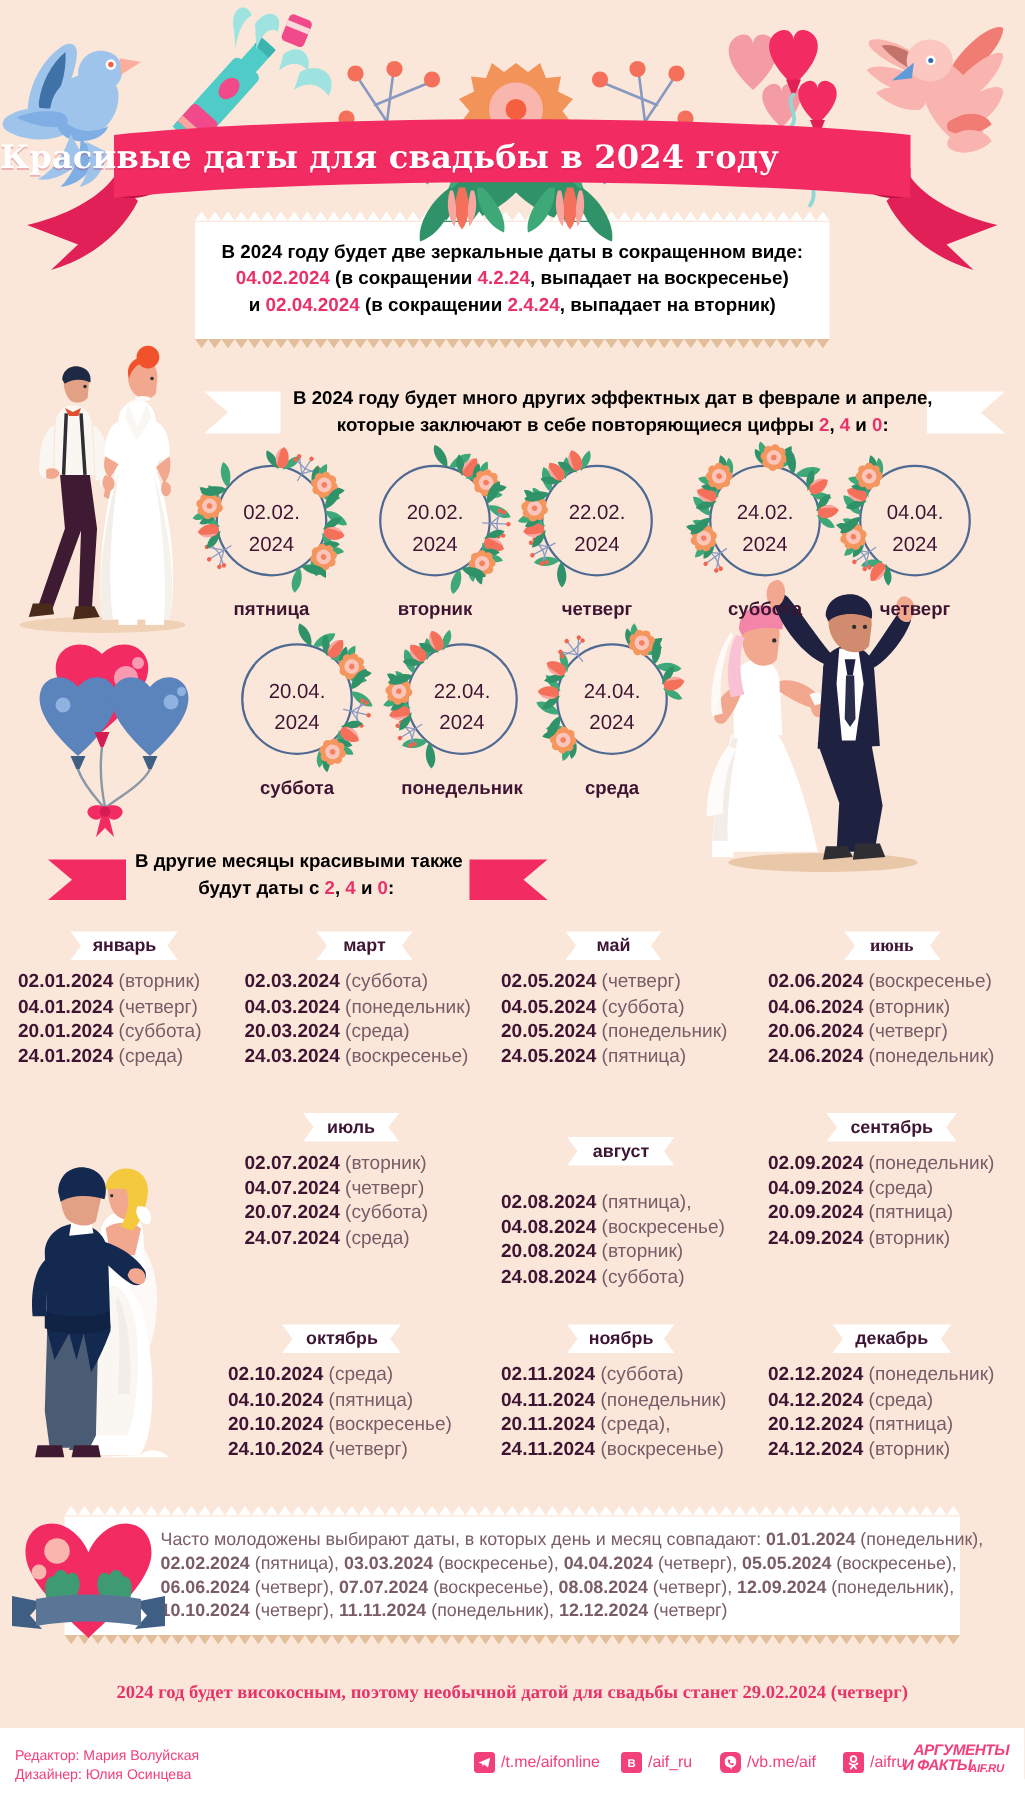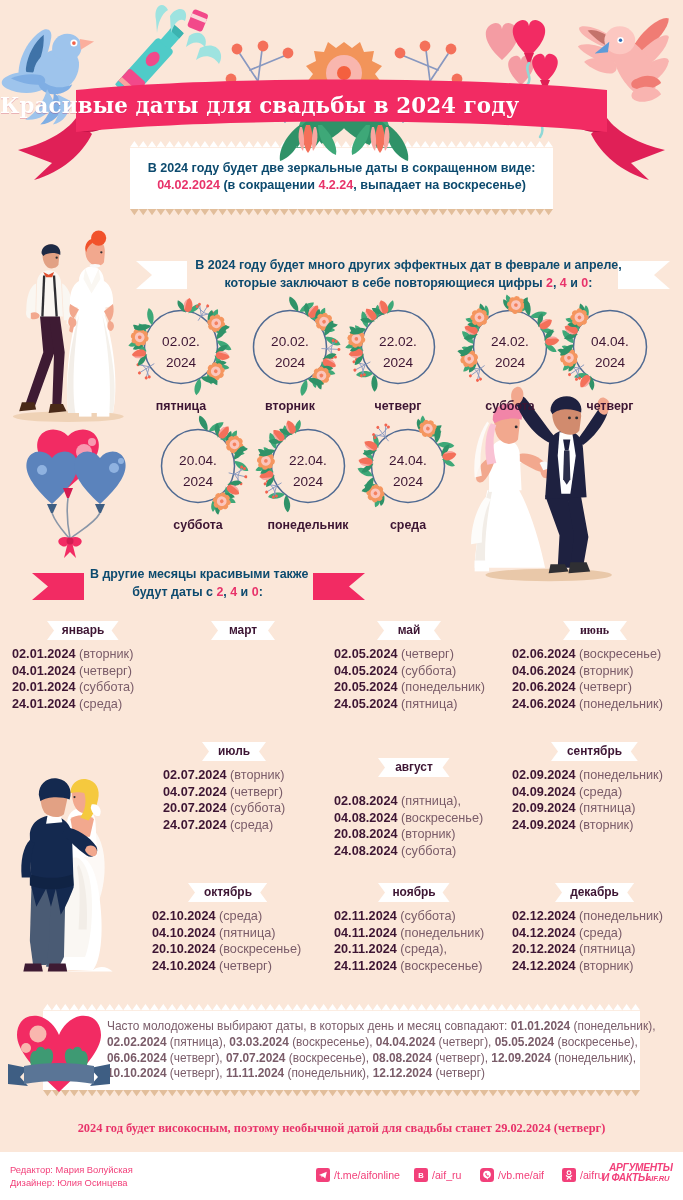--- a/index.html
+++ b/index.html
@@ -3,21 +3,21 @@
 <meta charset="utf-8">
 <title>Krasivye daty</title>
 <style>
 html,body{margin:0;padding:0;}
 body{width:683px;height:1200px;overflow:hidden;background:#FBE7D9;
  font-family:"Liberation Sans",sans-serif;position:relative;
  -webkit-font-smoothing:antialiased;}
 .page{position:absolute;left:0;top:0;width:683px;height:1200px;background:#FBE7D9;overflow:hidden;}
 .abs{position:absolute;}
 svg{display:block;overflow:visible;}
-.dark{color:#0c4a6e;}
+.dark{color:#000000;}
 .pink{color:#E8336A;}
 .reg{color:#7A5C69;}
 .bold{color:#3D1533;font-weight:bold;}
 
 
 #hdr{position:absolute;left:0;top:0;width:683px;height:160px;}
 #title-text{position:absolute;left:0;top:93px;width:683px;
  font-family:"DejaVu Serif",serif;font-weight:bold;font-size:21.4px;color:#fff;
  letter-spacing:.1px;z-index:6;text-shadow:0 1px 0 rgba(180,20,70,.25);}
 
@@ -247,20 +247,21 @@
  <div id="title-text">Красивые даты для свадьбы в 2024 году</div>
 </div>
 
 <div id="intro">
  <svg class="zig-top" viewBox="0 0 423 8" preserveAspectRatio="none">
   <path d="M0 7 L4.41 0 L8.81 7 L13.22 0 L17.63 7 L22.03 0 L26.44 7 L30.84 0 L35.25 7 L39.66 0 L44.06 7 L48.47 0 L52.88 7 L57.28 0 L61.69 7 L66.09 0 L70.50 7 L74.91 0 L79.31 7 L83.72 0 L88.13 7 L92.53 0 L96.94 7 L101.34 0 L105.75 7 L110.16 0 L114.56 7 L118.97 0 L123.38 7 L127.78 0 L132.19 7 L136.59 0 L141.00 7 L145.41 0 L149.81 7 L154.22 0 L158.63 7 L163.03 0 L167.44 7 L171.84 0 L176.25 7 L180.66 0 L185.06 7 L189.47 0 L193.88 7 L198.28 0 L202.69 7 L207.09 0 L211.50 7 L215.91 0 L220.31 7 L224.72 0 L229.13 7 L233.53 0 L237.94 7 L242.34 0 L246.75 7 L251.16 0 L255.56 7 L259.97 0 L264.38 7 L268.78 0 L273.19 7 L277.59 0 L282.00 7 L286.41 0 L290.81 7 L295.22 0 L299.63 7 L304.03 0 L308.44 7 L312.84 0 L317.25 7 L321.66 0 L326.06 7 L330.47 0 L334.88 7 L339.28 0 L343.69 7 L348.09 0 L352.50 7 L356.91 0 L361.31 7 L365.72 0 L370.13 7 L374.53 0 L378.94 7 L383.34 0 L387.75 7 L392.16 0 L396.56 7 L400.97 0 L405.38 7 L409.78 0 L414.19 7 L418.59 0 L423.00 7 L423 7 L0 7 Z" fill="#fff"></path>
  </svg>
  <div class="cardbody">
   <div class="introline"><span class="dark">В 2024 году будет две зеркальные даты в сокращенном виде:</span></div>
   <div class="introline"><span class="pink">04.02.2024</span><span class="dark"> (в сокращении </span><span class="pink">4.2.24</span><span class="dark">, выпадает на воскресенье)</span></div>
+  <div class="introline"><span class="dark">и </span><span class="pink">02.04.2024</span><span class="dark"> (в сокращении </span><span class="pink">2.4.24</span><span class="dark">, выпадает на вторник)</span></div>
  </div>
  <svg class="zig-bot" viewBox="0 0 423 8" preserveAspectRatio="none">
   <path d="M0 0 L4.41 7 L8.81 0 L13.22 7 L17.63 0 L22.03 7 L26.44 0 L30.84 7 L35.25 0 L39.66 7 L44.06 0 L48.47 7 L52.88 0 L57.28 7 L61.69 0 L66.09 7 L70.50 0 L74.91 7 L79.31 0 L83.72 7 L88.13 0 L92.53 7 L96.94 0 L101.34 7 L105.75 0 L110.16 7 L114.56 0 L118.97 7 L123.38 0 L127.78 7 L132.19 0 L136.59 7 L141.00 0 L145.41 7 L149.81 0 L154.22 7 L158.63 0 L163.03 7 L167.44 0 L171.84 7 L176.25 0 L180.66 7 L185.06 0 L189.47 7 L193.88 0 L198.28 7 L202.69 0 L207.09 7 L211.50 0 L215.91 7 L220.31 0 L224.72 7 L229.13 0 L233.53 7 L237.94 0 L242.34 7 L246.75 0 L251.16 7 L255.56 0 L259.97 7 L264.38 0 L268.78 7 L273.19 0 L277.59 7 L282.00 0 L286.41 7 L290.81 0 L295.22 7 L299.63 0 L304.03 7 L308.44 0 L312.84 7 L317.25 0 L321.66 7 L326.06 0 L330.47 7 L334.88 0 L339.28 7 L343.69 0 L348.09 7 L352.50 0 L356.91 7 L361.31 0 L365.72 7 L370.13 0 L374.53 7 L378.94 0 L383.34 7 L387.75 0 L392.16 7 L396.56 0 L400.97 7 L405.38 0 L409.78 7 L414.19 0 L418.59 7 L423.00 0 L423 0 L0 0 Z" fill="#E2BE9B"></path>
  </svg>
 </div>
 
 <svg class="abs" style="left:4px;top:238px;z-index:0;" width="125" height="184" viewBox="0 -24 140 206">
  <ellipse cx="72" cy="176" rx="62" ry="6" fill="#EFD2B6"></ellipse>
  <g>
 
@@ -1148,20 +1149,26 @@
             <div class="mrow"><b>24.01.2024</b> <span>(среда)</span></div>
           </div>
         </div>
         <div class="monthcol" style="left: 163px; top: 621px; width: 160px;">
           <div class="mbanner" style="width:64px;margin:0 auto;">
             <svg width="64" height="19" viewBox="0 0 64 19">
               <path d="M0 0 H64 L57 9.5 L64 19 H0 L7 9.5 Z" fill="#FFFFFF"></path>
             </svg>
             <div class="mlabel">март</div>
           </div>
+          <div class="mrows">
+            <div class="mrow"><b>02.03.2024</b> <span>(суббота)</span></div>
+            <div class="mrow"><b>04.03.2024</b> <span>(понедельник)</span></div>
+            <div class="mrow"><b>20.03.2024</b> <span>(среда)</span></div>
+            <div class="mrow"><b>24.03.2024</b> <span>(воскресенье)</span></div>
+          </div>
         </div>
         <div class="monthcol" style="left: 334px; top: 621px; width: 150px;">
           <div class="mbanner" style="width:64px;margin:0 auto;">
             <svg width="64" height="19" viewBox="0 0 64 19">
               <path d="M0 0 H64 L57 9.5 L64 19 H0 L7 9.5 Z" fill="#FFFFFF"></path>
             </svg>
             <div class="mlabel">май</div>
           </div>
           <div class="mrows">
             <div class="mrow"><b>02.05.2024</b> <span>(четверг)</span></div>

